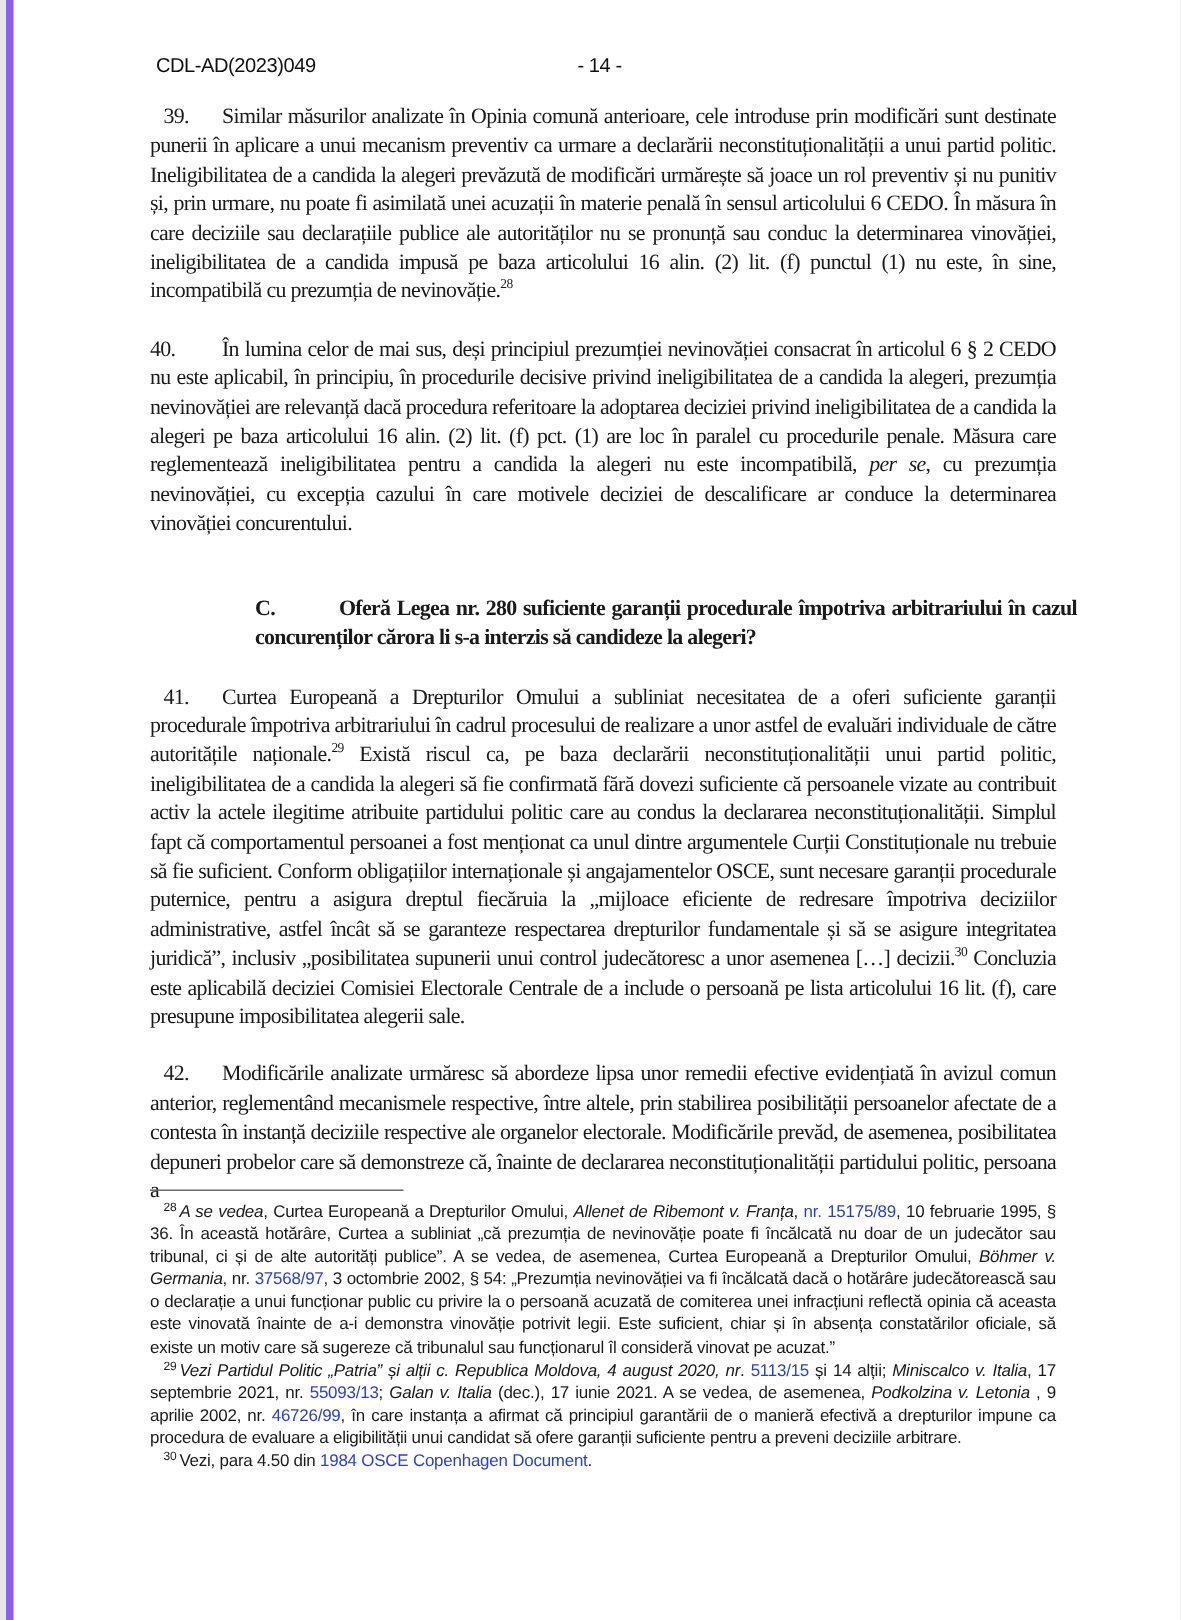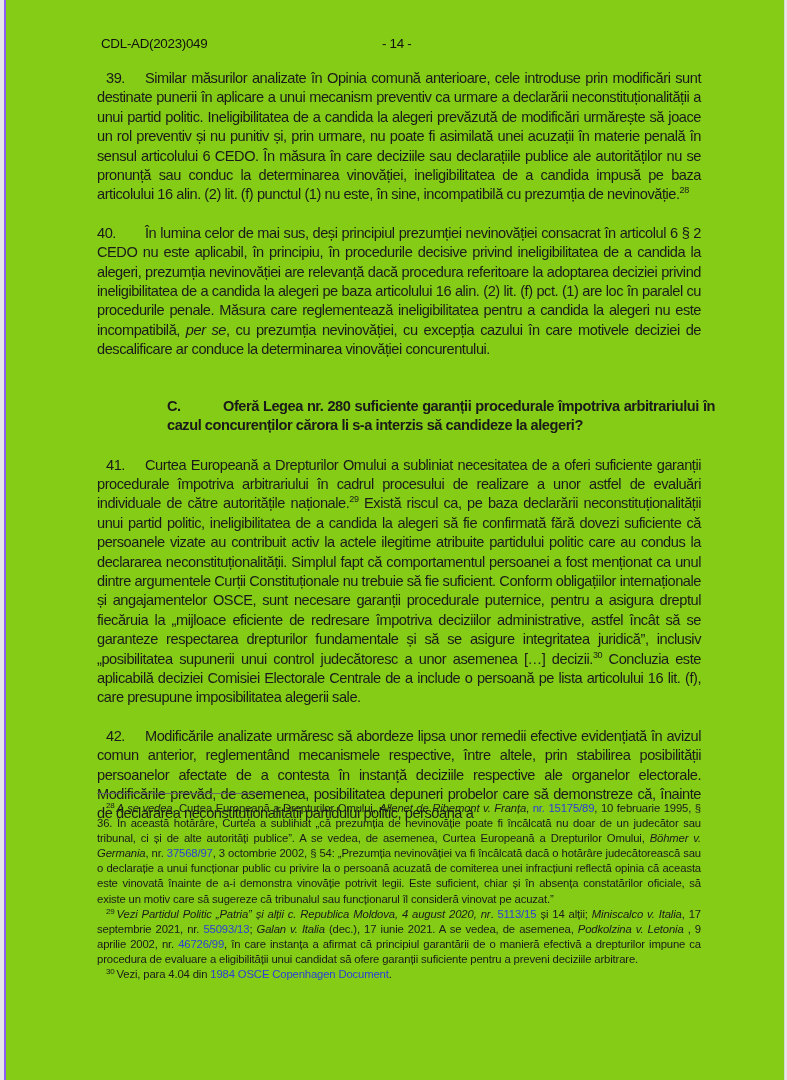--- a/index.html
+++ b/index.html
@@ -1,33 +1,33 @@
 <!DOCTYPE html>
 <html><head>
   <meta charset="utf-8">
   <style>
     html, body { margin: 0; padding: 0; }
     body {
       width: 787px; height: 1080px; background: #e6e6e8; position: relative; overflow: hidden;
       font-family: "Liberation Sans", sans-serif;
     }
     .page {
-      position: absolute; left: 4px; top: 0; width: 778px; height: 1080px; background: #84cc16;
-      border-left: 2px solid #8b5cf6; border-right: 1px solid #d6d6d8;
+      position: absolute; left: 4px; top: 0; width: 778px; height: 1080px; background: #ffffff;
+      border-left: 5px solid #8b5cf6; border-right: 1px solid #d6d6d8;
     }
     .header {
       position: absolute; top: 36px; left: 95px; right: 95px; height: 20px;
       font-size: 13.4px; color: #111; letter-spacing: -0.3px;
     }
     .header .doc-id { position: absolute; left: 0; top: 0; }
     .header .page-num { position: absolute; left: 281px; top: 0; }
     .content {
       position: absolute; left: 91px; top: 69px; width: 604px;
       font-size: 14.6px; line-height: 19.4px; color: #1a1a1a; letter-spacing: -0.45px;
-      font-family: Liberation Sans, sans-serif;
+      font-family: Liberation Serif, serif;
     }
     .para { text-align: justify; margin: 0 0 19px 0; }
     .para .pnum { display: inline-block; width: 48px; text-indent: 0; }
     .para.p39 .pnum, .para.p41 .pnum, .para.p42 .pnum { padding-left: 9px; width: 39px; }
     sup { font-size: 9px; line-height: 0; vertical-align: 6px; }
     .section-heading {
       font-weight: bold; margin: 37px 0 20px 70px; text-align: justify; width: 548px;
     }
     .section-heading .sec-letter { display: inline-block; width: 56px; }
     .footnotes {
@@ -63,16 +63,16 @@
     <p class="para p42"><span class="pnum">42.</span><span>Modificările analizate urmăresc să abordeze lipsa unor remedii efective evidențiată în avizul comun anterior, reglementând mecanismele respective, între altele, prin stabilirea posibilității persoanelor afectate de a contesta în instanță deciziile respective ale organelor electorale. Modificările prevăd, de asemenea, posibilitatea depuneri probelor care să demonstreze că, înainte de declararea neconstituționalității partidului politic, persoana a</span></p>
   </div>
 
   <div class="footnotes">
     <div class="fn-rule"></div>
 
     <p class="fn"><span class="fnum">28</span><i>A se vedea</i><span>, Curtea Europeană a Drepturilor Omului, </span><i>Allenet de Ribemont v. Franța</i><span>, </span><a class="link">nr. 15175/89</a><span>, 10 februarie 1995, § 36. În această hotărâre, Curtea a subliniat „că prezumția de nevinovăție poate fi încălcată nu doar de un judecător sau tribunal, ci și de alte autorități publice”. A se vedea, de asemenea, Curtea Europeană a Drepturilor Omului, </span><i>Böhmer v. Germania</i><span>, nr. </span><a class="link">37568/97</a><span>, 3 octombrie 2002, § 54: „Prezumția nevinovăției va fi încălcată dacă o hotărâre judecătorească sau o declarație a unui funcționar public cu privire la o persoană acuzată de comiterea unei infracțiuni reflectă opinia că aceasta este vinovată înainte de a-i demonstra vinovăție potrivit legii. Este suficient, chiar și în absența constatărilor oficiale, să existe un motiv care să sugereze că tribunalul sau funcționarul îl consideră vinovat pe acuzat.”</span></p>
 
     <p class="fn"><span class="fnum">29</span><i>Vezi Partidul Politic „Patria” și alții c. Republica Moldova, 4 august 2020, nr</i><span>. </span><a class="link">5113/15</a><span> și 14 alții; </span><i>Miniscalco v. Italia</i><span>, 17 septembrie 2021, nr. </span><a class="link">55093/13</a><span>; </span><i>Galan v. Italia</i><span> (dec.), 17 iunie 2021. A se vedea, de asemenea, </span><i>Podkolzina v. Letonia</i><span> , 9 aprilie 2002, nr. </span><a class="link">46726/99</a><span>, în care instanța a afirmat că principiul garantării de o manieră efectivă a drepturilor impune ca procedura de evaluare a eligibilității unui candidat să ofere garanții suficiente pentru a preveni deciziile arbitrare.</span></p>
 
-    <p class="fn"><span class="fnum">30</span><span>Vezi, para 4.04 din </span><a class="link">1984 OSCE Copenhagen Document</a><span>.</span></p>
+    <p class="fn"><span class="fnum">30</span><span>Vezi, para 4.50 din </span><a class="link">1984 OSCE Copenhagen Document</a><span>.</span></p>
   </div>
 
 </div>
 
 </body></html>

